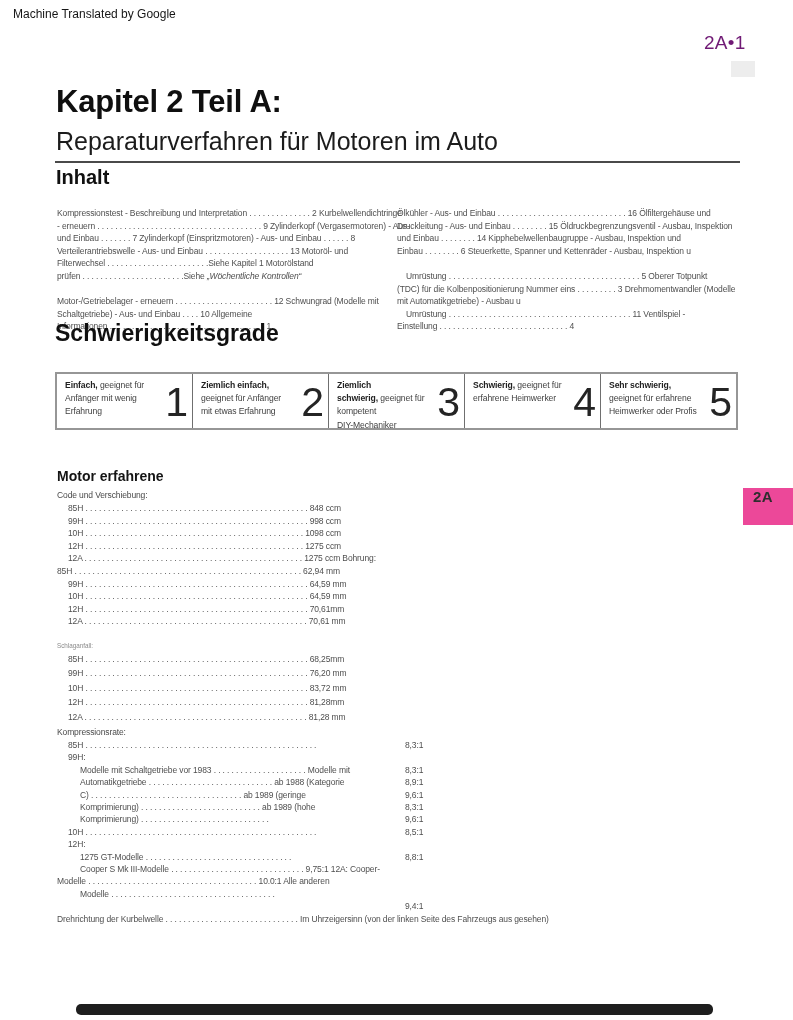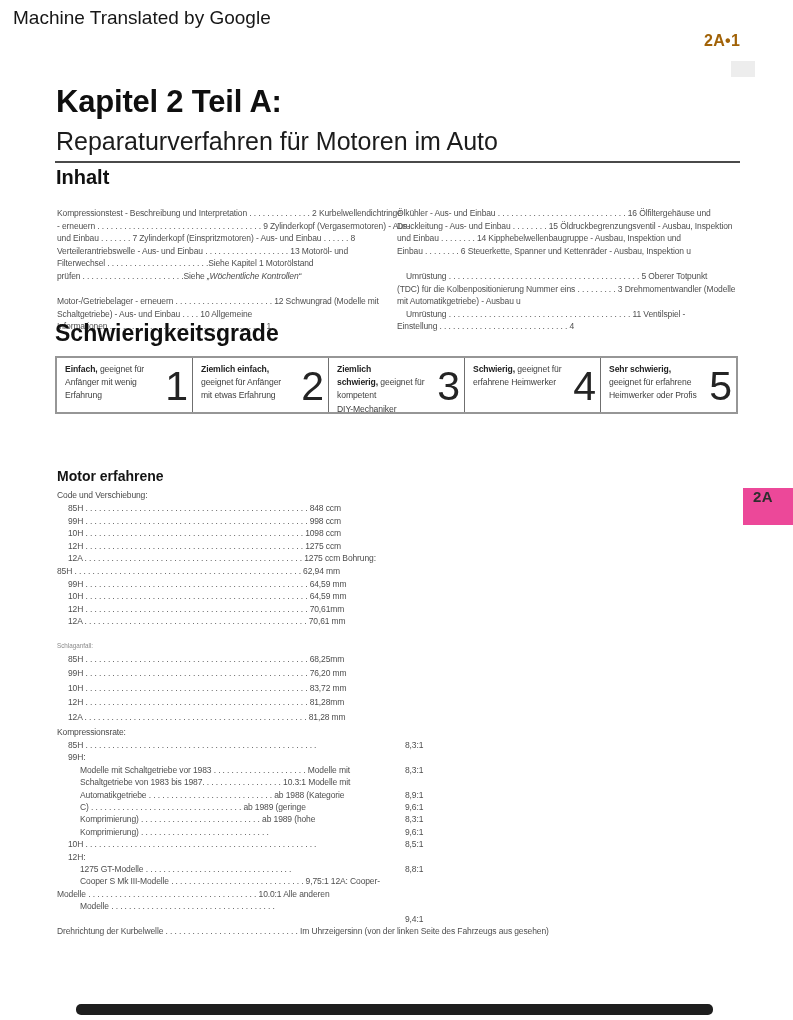--- a/index.html
+++ b/index.html
@@ -1,36 +1,36 @@
 <!DOCTYPE html>
 <html><head>
 <meta charset="utf-8">
 <style>
   html,body{margin:0;padding:0;background:#fff;}
   .page{position:relative;width:793px;height:1020px;background:#ffffff;overflow:hidden;
         font-family:"Liberation Sans", sans-serif;color:#4a4a4a;}
   .abs{position:absolute;}
   
-  .mt-note{left:13px;top:7px;font-size:19px;color:#161616;}
-  .page-num{left:704px;top:32px;font-size:16px;font-weight:700;color:#a16207;letter-spacing:.3px;}
+  .mt-note{left:13px;top:7px;font-size:12px;color:#161616;}
+  .page-num{left:704px;top:32px;font-size:19px;font-weight:400;color:#701a75;letter-spacing:.3px;}
   .corner-smudge{left:731px;top:61px;width:24px;height:16px;background:#ededed;}
   
   .chapter-title{left:56px;top:84px;font-size:31px;font-weight:bold;color:#0f0f0f;letter-spacing:-.2px;}
   .chapter-sub{left:56px;top:127px;font-size:25px;font-weight:400;color:#1c1c1c;}
   .rule{left:55px;top:161px;width:685px;height:2px;background:#4a4a4a;}
   .inhalt{left:56px;top:166px;font-size:20px;font-weight:bold;color:#101010;}
   
   .col{font-size:8.5px;line-height:12.6px;letter-spacing:-.12px;color:#4f4f4f;white-space:pre;}
   .col-left{left:57px;top:207px;width:338px;}
   .col-right{left:397px;top:207px;width:348px;}
   .cline{white-space:pre;min-height:12.6px;}
   .cline em{font-style:italic;}
   
   .diff-head{left:55px;top:320px;font-size:23px;font-weight:bold;color:#101010;}
-  .diff-box{left:55px;top:356px;width:683px;height:58px;border:2px solid #969696;display:flex;box-sizing:border-box;background:#fff;}
+  .diff-box{left:55px;top:372px;width:683px;height:58px;border:2px solid #969696;display:flex;box-sizing:border-box;background:#fff;}
   .dcell{flex:1 1 0;display:flex;align-items:stretch;padding:5px 2px 4px 8px;position:relative;}
   .dcell + .dcell{border-left:1.5px solid #6f6f6f;}
   .dtext{font-size:8.6px;line-height:13.2px;letter-spacing:-.1px;color:#3f3f3f;flex:1 1 auto;}
   .dtext b{color:#222;}
   .dnum{font-size:41px;font-weight:400;color:#242424;align-self:center;margin-left:-6px;margin-right:2px;line-height:44px;}
   
   .spec-head{left:55px;top:435px;font-size:26px;font-weight:bold;color:#0f0f0f;letter-spacing:-.2px;}
   .spec-sub{left:57px;top:468px;font-size:14px;font-weight:bold;color:#141414;}
   .specs{left:57px;top:489px;width:700px;font-size:8.5px;letter-spacing:-.12px;color:#4f4f4f;}
   .slabel{line-height:13px;color:#4a4a4a;}
@@ -133,21 +133,20 @@
         <div class="srow ind1"><span class="stext">99H . . . . . . . . . . . . . . . . . . . . . . . . . . . . . . . . . . . . . . . . . . . . . . . . . . 76,20 mm</span></div>
         <div class="srow ind1"><span class="stext">10H . . . . . . . . . . . . . . . . . . . . . . . . . . . . . . . . . . . . . . . . . . . . . . . . . . 83,72 mm</span></div>
         <div class="srow ind1"><span class="stext">12H . . . . . . . . . . . . . . . . . . . . . . . . . . . . . . . . . . . . . . . . . . . . . . . . . . 81,28mm</span></div>
         <div class="srow ind1"><span class="stext">12A . . . . . . . . . . . . . . . . . . . . . . . . . . . . . . . . . . . . . . . . . . . . . . . . . . 81,28 mm</span></div>
       </div>
       <div class="ssec s2">
         <div class="slabel">Kompressionsrate:</div>
         <div class="srow ind1"><span class="stext">85H . . . . . . . . . . . . . . . . . . . . . . . . . . . . . . . . . . . . . . . . . . . . . . . . . . . .</span><span class="sratio">8,3:1</span></div>
         <div class="srow ind1"><span class="stext">99H:</span></div>
         <div class="srow ind2"><span class="stext">Modelle mit Schaltgetriebe vor 1983 . . . . . . . . . . . . . . . . . . . . . Modelle mit</span><span class="sratio">8,3:1</span></div>
-        <div class="srow ind2"><span class="stext">Schaltgetriebe von 1983 bis 1987. . . . . . . . . . . . . . . . . . 10.3:1 Modelle mit</span></div>
         <div class="srow ind2"><span class="stext">Automatikgetriebe . . . . . . . . . . . . . . . . . . . . . . . . . . . . ab 1988 (Kategorie</span><span class="sratio">8,9:1</span></div>
         <div class="srow ind2"><span class="stext">C) . . . . . . . . . . . . . . . . . . . . . . . . . . . . . . . . . . ab 1989 (geringe</span><span class="sratio">9,6:1</span></div>
         <div class="srow ind2"><span class="stext">Komprimierung) . . . . . . . . . . . . . . . . . . . . . . . . . . . ab 1989 (hohe</span><span class="sratio">8,3:1</span></div>
         <div class="srow ind2"><span class="stext">Komprimierung) . . . . . . . . . . . . . . . . . . . . . . . . . . . . .</span><span class="sratio">9,6:1</span></div>
         <div class="srow ind1"><span class="stext">10H . . . . . . . . . . . . . . . . . . . . . . . . . . . . . . . . . . . . . . . . . . . . . . . . . . . .</span><span class="sratio">8,5:1</span></div>
         <div class="srow ind1"><span class="stext">12H:</span></div>
         <div class="srow ind2"><span class="stext">1275 GT-Modelle . . . . . . . . . . . . . . . . . . . . . . . . . . . . . . . . .</span><span class="sratio">8,8:1</span></div>
         <div class="srow ind2"><span class="stext">Cooper S Mk III-Modelle . . . . . . . . . . . . . . . . . . . . . . . . . . . . . . 9,75:1 12A: Cooper-</span></div>
         <div class="srow ind0"><span class="stext">Modelle . . . . . . . . . . . . . . . . . . . . . . . . . . . . . . . . . . . . . . 10.0:1 Alle anderen</span></div>
         <div class="srow ind2"><span class="stext">Modelle . . . . . . . . . . . . . . . . . . . . . . . . . . . . . . . . . . . . .</span></div>

